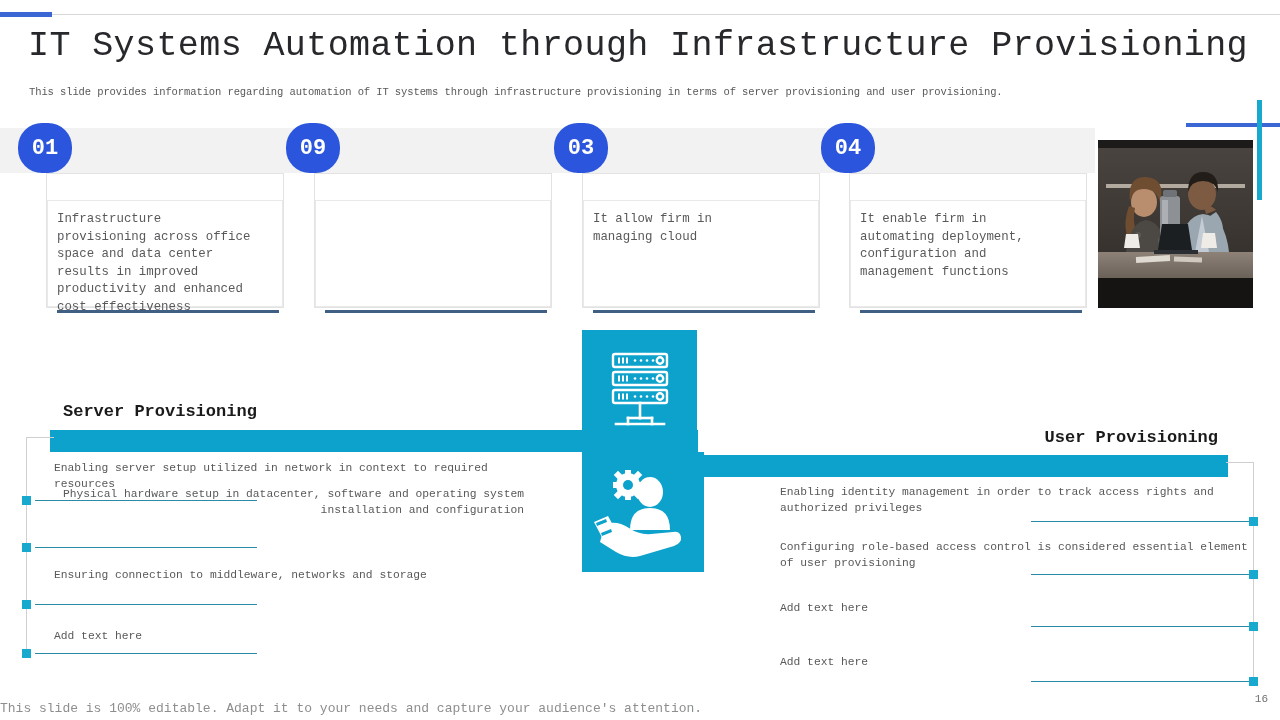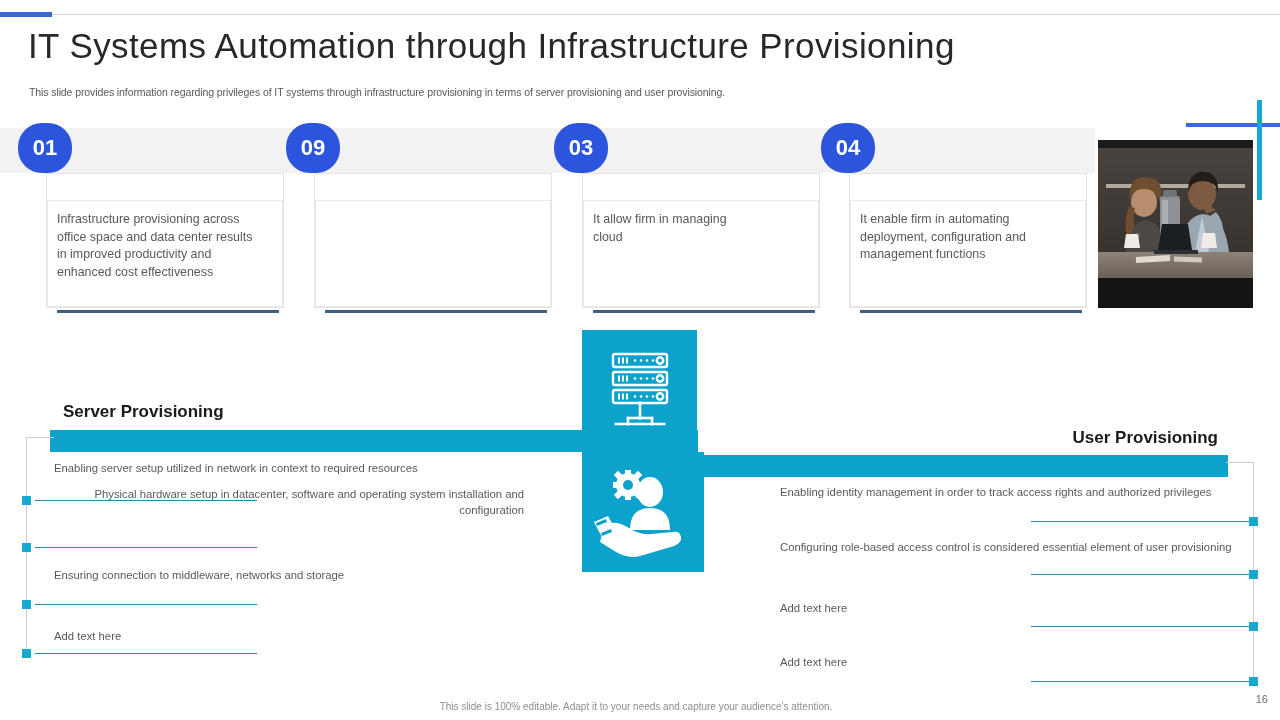--- a/index.html
+++ b/index.html
@@ -6,20 +6,21 @@
     margin: 0; padding: 0;
     width: 1280px; height: 720px;
     background: #ffffff;
     font-family: "Liberation Sans", sans-serif;
     overflow: hidden;
   }
   #slide {
     position: relative;
     width: 1280px; height: 720px;
     background: #ffffff;
+    font-family: Liberation Mono, monospace;
   }
 
   
   .top-rule {
     position: absolute; top: 14px; left: 0; width: 1280px; height: 1px;
     background: #d8d8d8;
   }
   .top-tab {
     position: absolute; top: 12px; left: 0; width: 52px; height: 5px;
     background: #3A67D4;
@@ -190,38 +191,37 @@
   }
   .up-item-sq {
     position: absolute; right: 22px;
     width: 9px; height: 9px;
     background: #17A9CE;
   }
 
   
   .footer-note {
     position: absolute; left: 0; top: 701px; width: 1272px;
-    text-align: center;
-    font-size: 10px; color: #8d8e90;
+    font-size: 13px; color: #8d8e90;
   }
   .page-num {
     position: absolute; right: 12px; top: 693px;
     font-size: 11px; color: #6e6f71;
   }
 </style>
 </head>
 <body>
 
 <div id="slide">
 
   <div class="top-rule"></div>
   <div class="top-tab"></div>
 
   <div class="title">IT Systems  Automation  through  Infrastructure  Provisioning</div>
-  <div class="subtitle">This slide provides information regarding privileges of IT systems through infrastructure provisioning in terms of server provisioning and user provisioning.</div>
+  <div class="subtitle">This slide provides information regarding automation of IT systems through infrastructure provisioning in terms of server provisioning and user provisioning.</div>
 
   <div class="num-band"></div>
 
   <div class="numbox" style="left:18px;">01</div>
   <div class="card" style="left:46px;"></div>
   <div class="card-inner" style="left:47px;"></div>
   <div class="card-text" style="left:57px; top:211px;">Infrastructure provisioning across office space and data center results in improved productivity and enhanced cost effectiveness</div>
   <div class="card-underline" style="left:57px;"></div>
 
   <div class="numbox" style="left:286px;">09</div>

